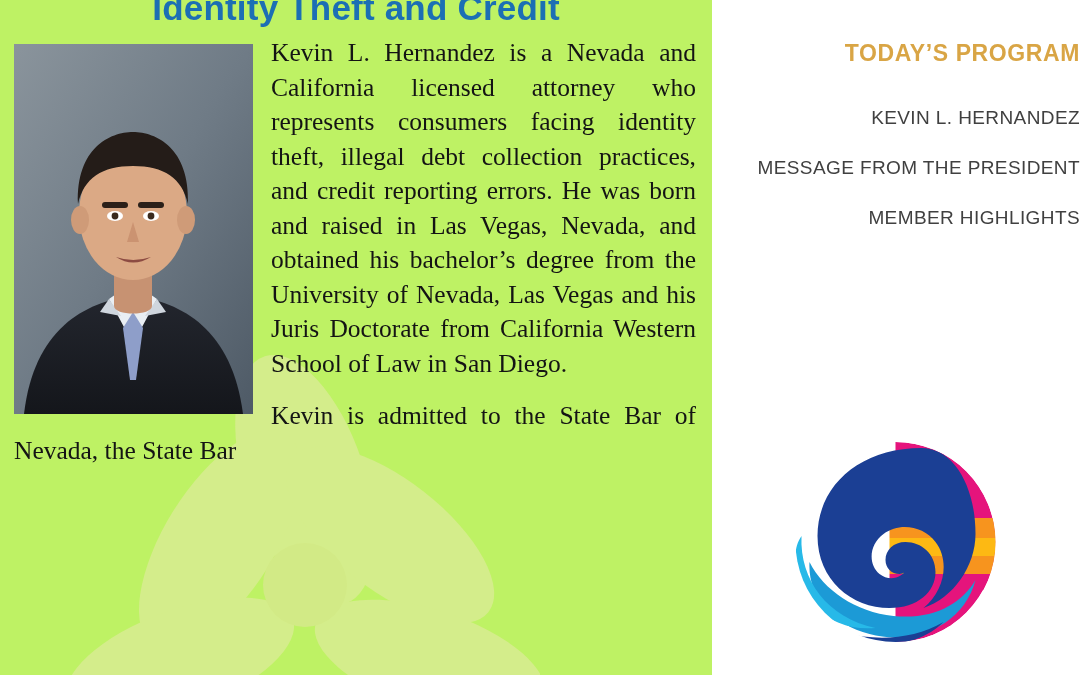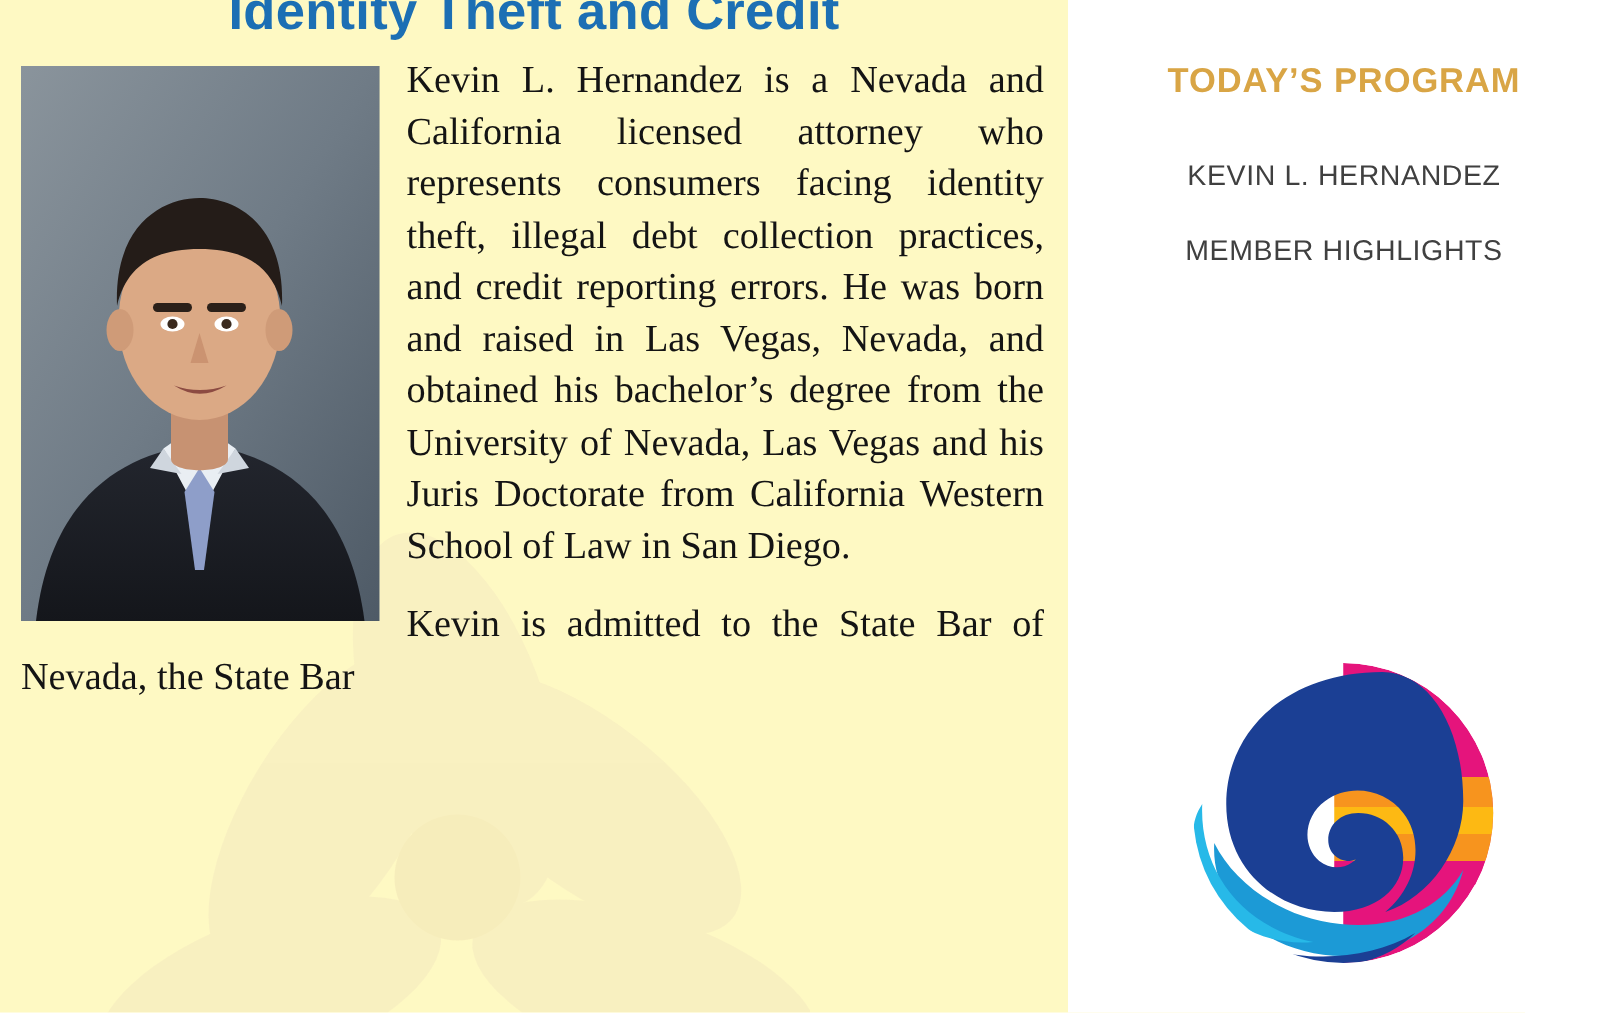--- a/index.html
+++ b/index.html
@@ -19,21 +19,21 @@
     height: 675px;
     display: flex;
     background: #ffffff;
   }
 
   
   .left-panel {
     position: relative;
     width: 712px;
     height: 675px;
-    background: #fef9c3;
+    background: #bef264;
     overflow: hidden;
   }
   
   .watermark {
     position: absolute;
     left: 70px;
     top: 330px;
     width: 470px;
     height: 400px;
     opacity: 0.5;
@@ -83,21 +83,21 @@
   }
   .bio-para.first { margin-top: 0; }
   .clearfix::after { content: ""; display: block; clear: both; }
 
   
   .right-panel {
     position: relative;
     width: 368px;
     height: 675px;
     background: #ffffff;
-    text-align: center;
+    text-align: right;
   }
   .program-title {
     font-family: "Liberation Sans", sans-serif;
     font-size: 23px;
     font-weight: bold;
     color: #d9a545;
     letter-spacing: 0.6px;
     margin-top: 40px;
   }
   .program-list {
@@ -197,20 +197,21 @@
       <p class="bio-para">Kevin is admitted to the State Bar of Nevada, the State Bar</p>
     </div>
   </div>
 
   <div class="right-panel">
 
     <div class="program-title">TODAY’S PROGRAM</div>
 
     <ul class="program-list">
       <li class="program-item">KEVIN L. HERNANDEZ</li>
+      <li class="program-item">MESSAGE FROM THE PRESIDENT</li>
       <li class="program-item">MEMBER HIGHLIGHTS</li>
     </ul>
 
     <div class="logo-wrap">
       <svg viewBox="0 0 205 205" width="205" height="205">
         <defs>
           <clipPath id="circClip">
               <circle cx="102" cy="102" r="100"></circle>
             </clipPath>
         </defs>

